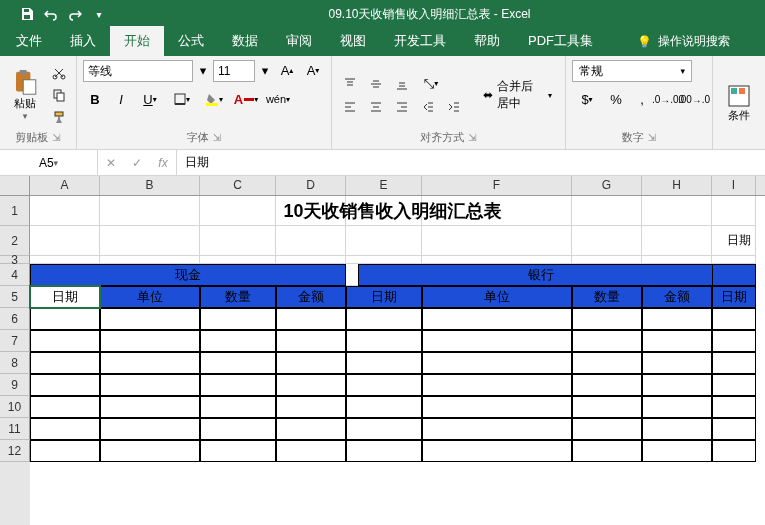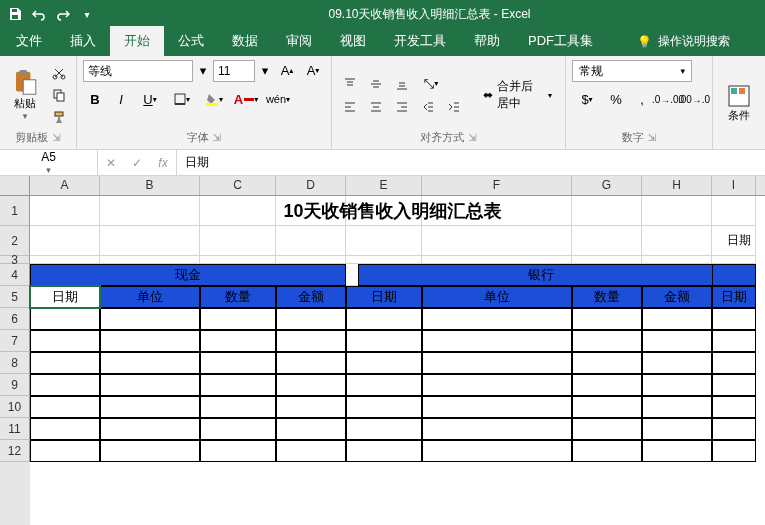--- a/index.html
+++ b/index.html
@@ -1,19 +1,19 @@
 <!DOCTYPE html>
 <html><head>
 <meta charset="utf-8">
 <style>
 * { margin: 0; padding: 0; box-sizing: border-box; font-family: "Microsoft YaHei", Arial, sans-serif; }
 body { background: #fff; width: 765px; height: 525px; overflow: hidden; font-size: 12px; }
 
 
-.titlebar { background: #217346; height: 28px; display: flex; align-items: center; color: #fff; padding: 0 4px; }
+.titlebar { background: #217346; height: 28px; display: flex; align-items: center; color: #fff; padding: 0 16px; }
 .titlebar .qat { display: flex; gap: 2px; align-items: center; }
 .titlebar .qat-btn { width: 22px; height: 22px; display: flex; align-items: center; justify-content: center; cursor: pointer; }
 .titlebar .title { flex: 1; text-align: center; font-size: 12px; }
 
 
 .ribbon-tabs { background: #217346; height: 28px; display: flex; align-items: flex-end; padding-left: 2px; }
 .tab { padding: 6px 14px; color: #fff; font-size: 13px; cursor: pointer; }
 .tab.active { background: #f3f3f3; color: #217346; }
 .tab.file { color: #fff; }
 .tell-me { margin-left: 20px; color: #fff; display: flex; align-items: center; gap: 6px; padding: 6px 10px; }
@@ -37,21 +37,21 @@
 .icon-btn { width: 24px; height: 20px; font-size: 13px; }
 .icon-btn.dd { width: 30px; }
 .wrap-merge { display: flex; flex-direction: column; gap: 2px; margin-left: 6px; }
 .wrap-btn { padding: 2px 6px; display: flex; align-items: center; gap: 4px; }
 
 .num-fmt { width: 120px; height: 22px; border: 1px solid #ababab; background: #fff; display: flex; align-items: center; padding: 0 6px; justify-content: space-between; }
 .num-row { display: flex; gap: 2px; margin-top: 3px; }
 
 
 .fbar { display: flex; align-items: center; border-bottom: 1px solid #d4d4d4; height: 26px; background: #fff; }
-.name-box { width: 98px; border-right: 1px solid #d4d4d4; height: 100%; display: flex; align-items: center; padding: 0 6px; justify-content: space-between; flex-direction: column; }
+.name-box { width: 98px; border-right: 1px solid #d4d4d4; height: 100%; display: flex; align-items: center; padding: 0 6px; justify-content: center; }
 .fbar-btns { display: flex; border-right: 1px solid #d4d4d4; height: 100%; }
 .fbar-btn { width: 26px; display: flex; align-items: center; justify-content: center; color: #999; cursor: pointer; }
 .fval { flex: 1; padding: 0 8px; }
 
 
 .grid-wrap { display: flex; flex-direction: column; height: calc(525px - 28px - 28px - 94px - 26px); overflow: hidden; }
 .col-headers { display: flex; background: #e6e6e6; border-bottom: 1px solid #999; height: 20px; }
 .corner { width: 30px; border-right: 1px solid #999; background: #e6e6e6; }
 .ch { border-right: 1px solid #bfbfbf; text-align: center; font-size: 12px; color: #333; line-height: 19px; background: #e6e6e6; }
 .grid-body { display: flex; flex: 1; overflow: hidden; }

